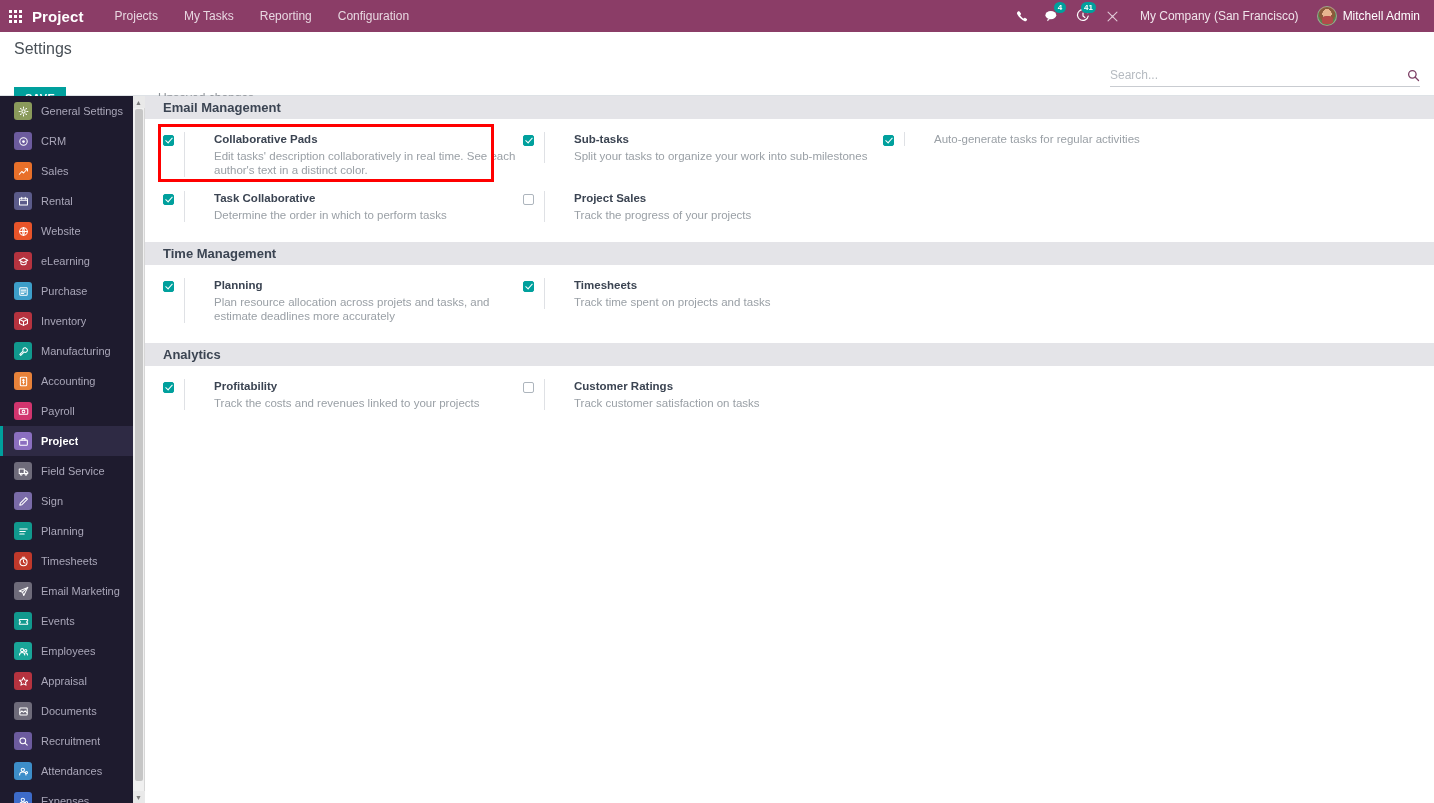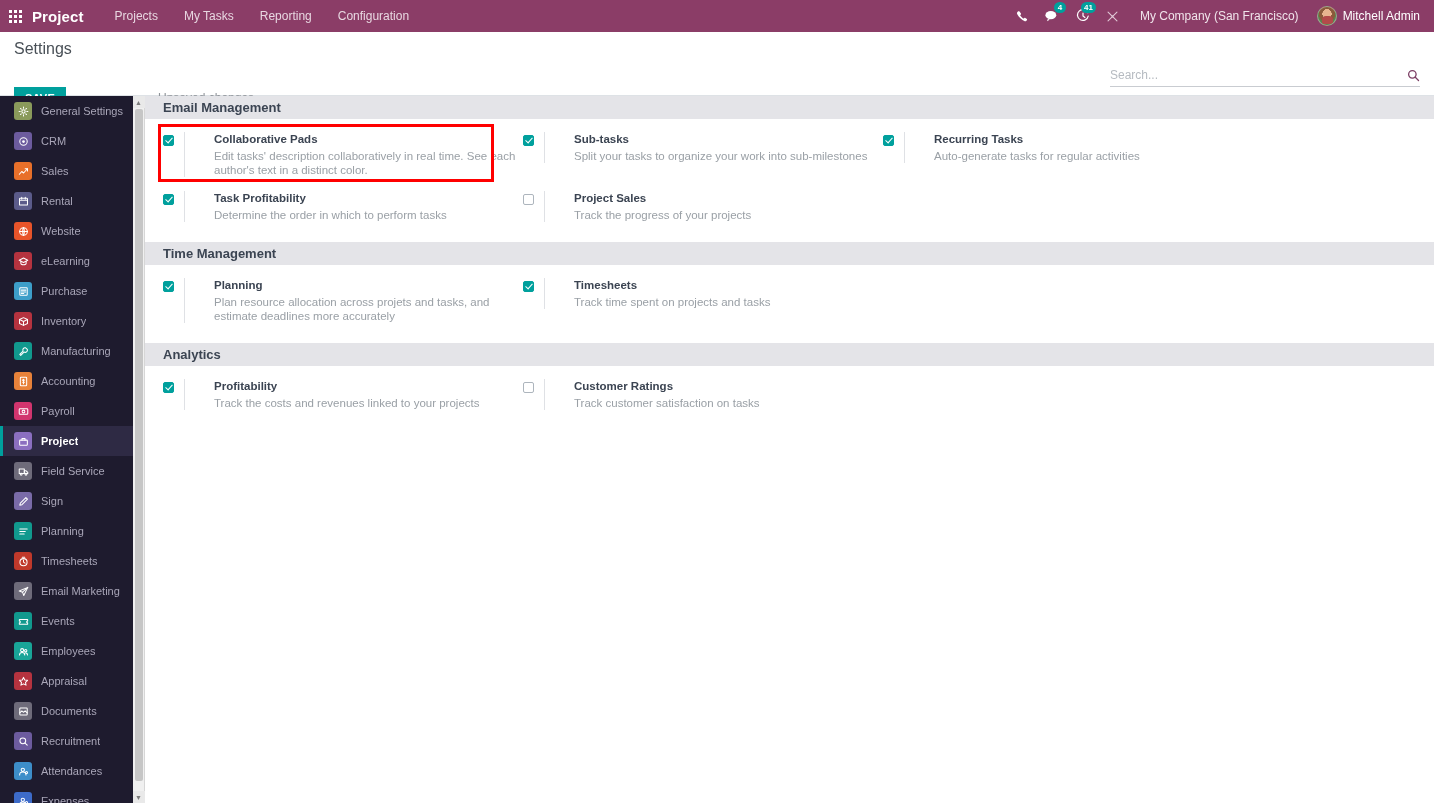--- a/index.html
+++ b/index.html
@@ -520,28 +520,27 @@
         <div class="setting-box">
           <div class="chk on"></div>
           <div class="setting-text">
             <div class="setting-title">Sub-tasks</div>
             <div class="setting-desc">Split your tasks to organize your work into sub-milestones</div>
           </div>
         </div>
         <div class="setting-box">
           <div class="chk on"></div>
           <div class="setting-text">
-            <div class="setting-title">Recurring Tasks</div>
             <div class="setting-desc">Auto-generate tasks for regular activities</div>
           </div>
         </div>
         <div class="setting-box">
           <div class="chk on"></div>
           <div class="setting-text">
-            <div class="setting-title">Task Profitability</div>
+            <div class="setting-title">Task Collaborative</div>
             <div class="setting-desc">Determine the order in which to perform tasks</div>
           </div>
         </div>
         <div class="setting-box">
           <div class="chk off"></div>
           <div class="setting-text">
             <div class="setting-title">Project Sales</div>
             <div class="setting-desc">Track the progress of your projects</div>
           </div>
         </div>

